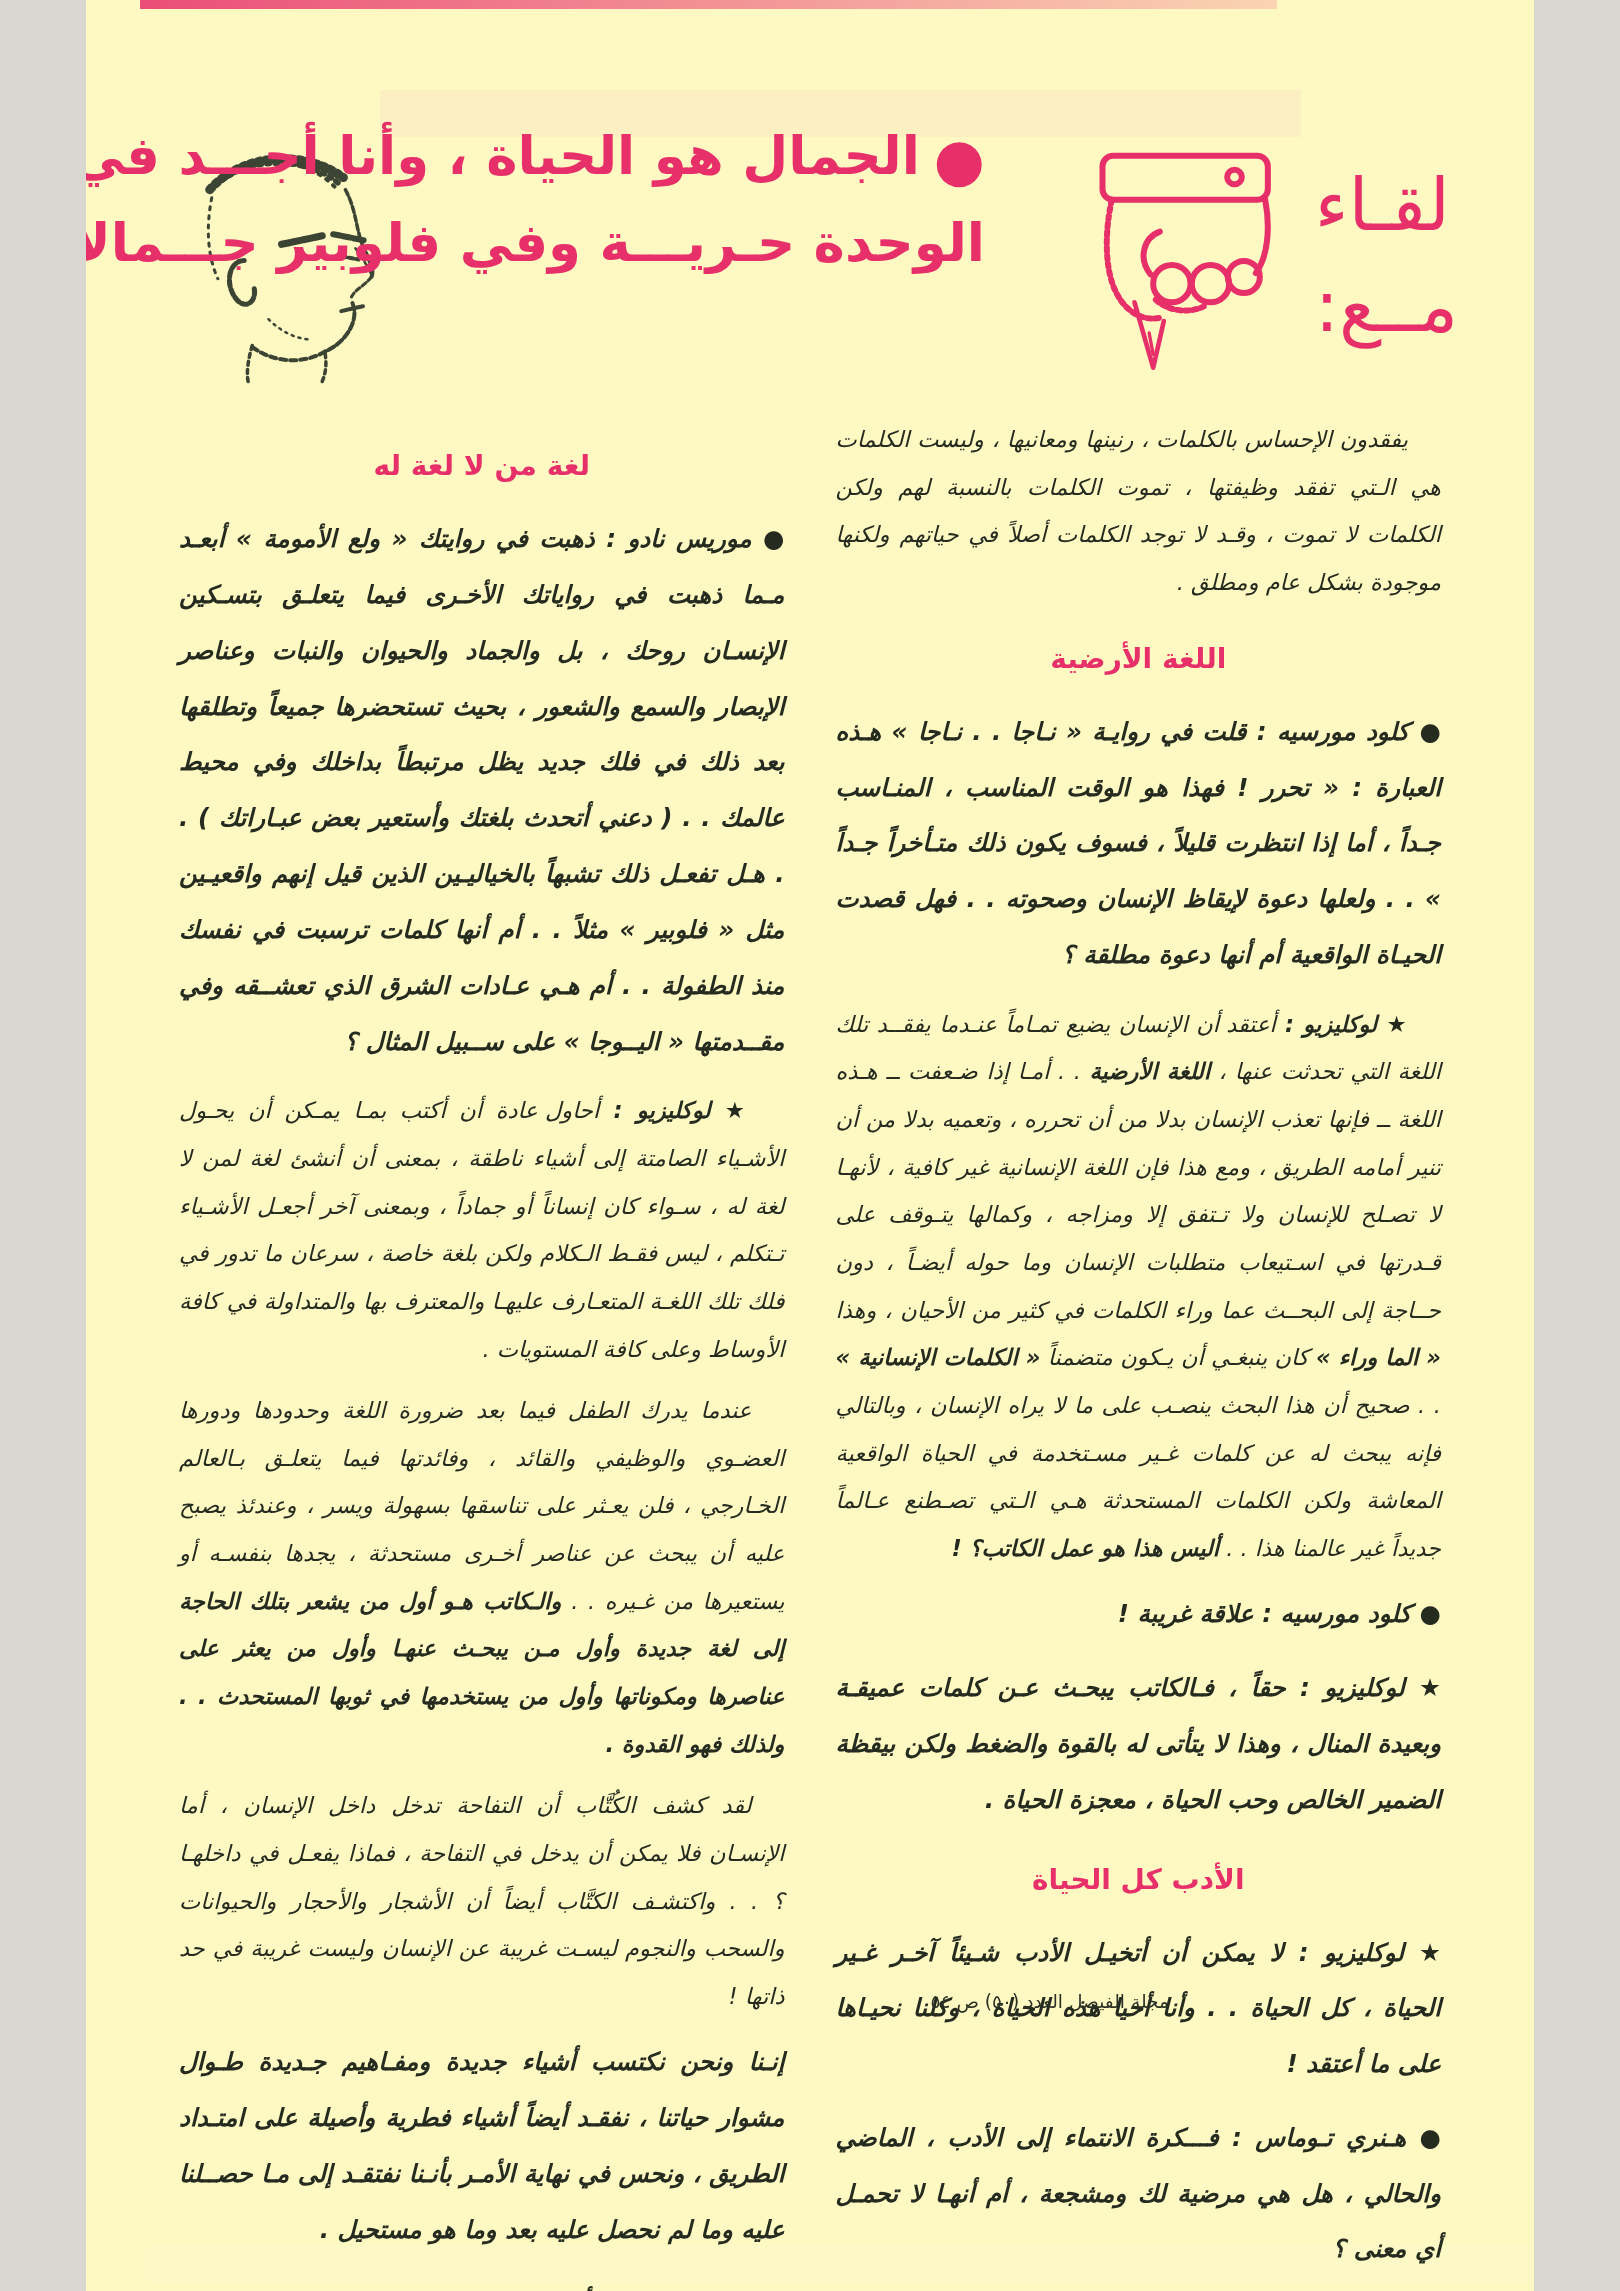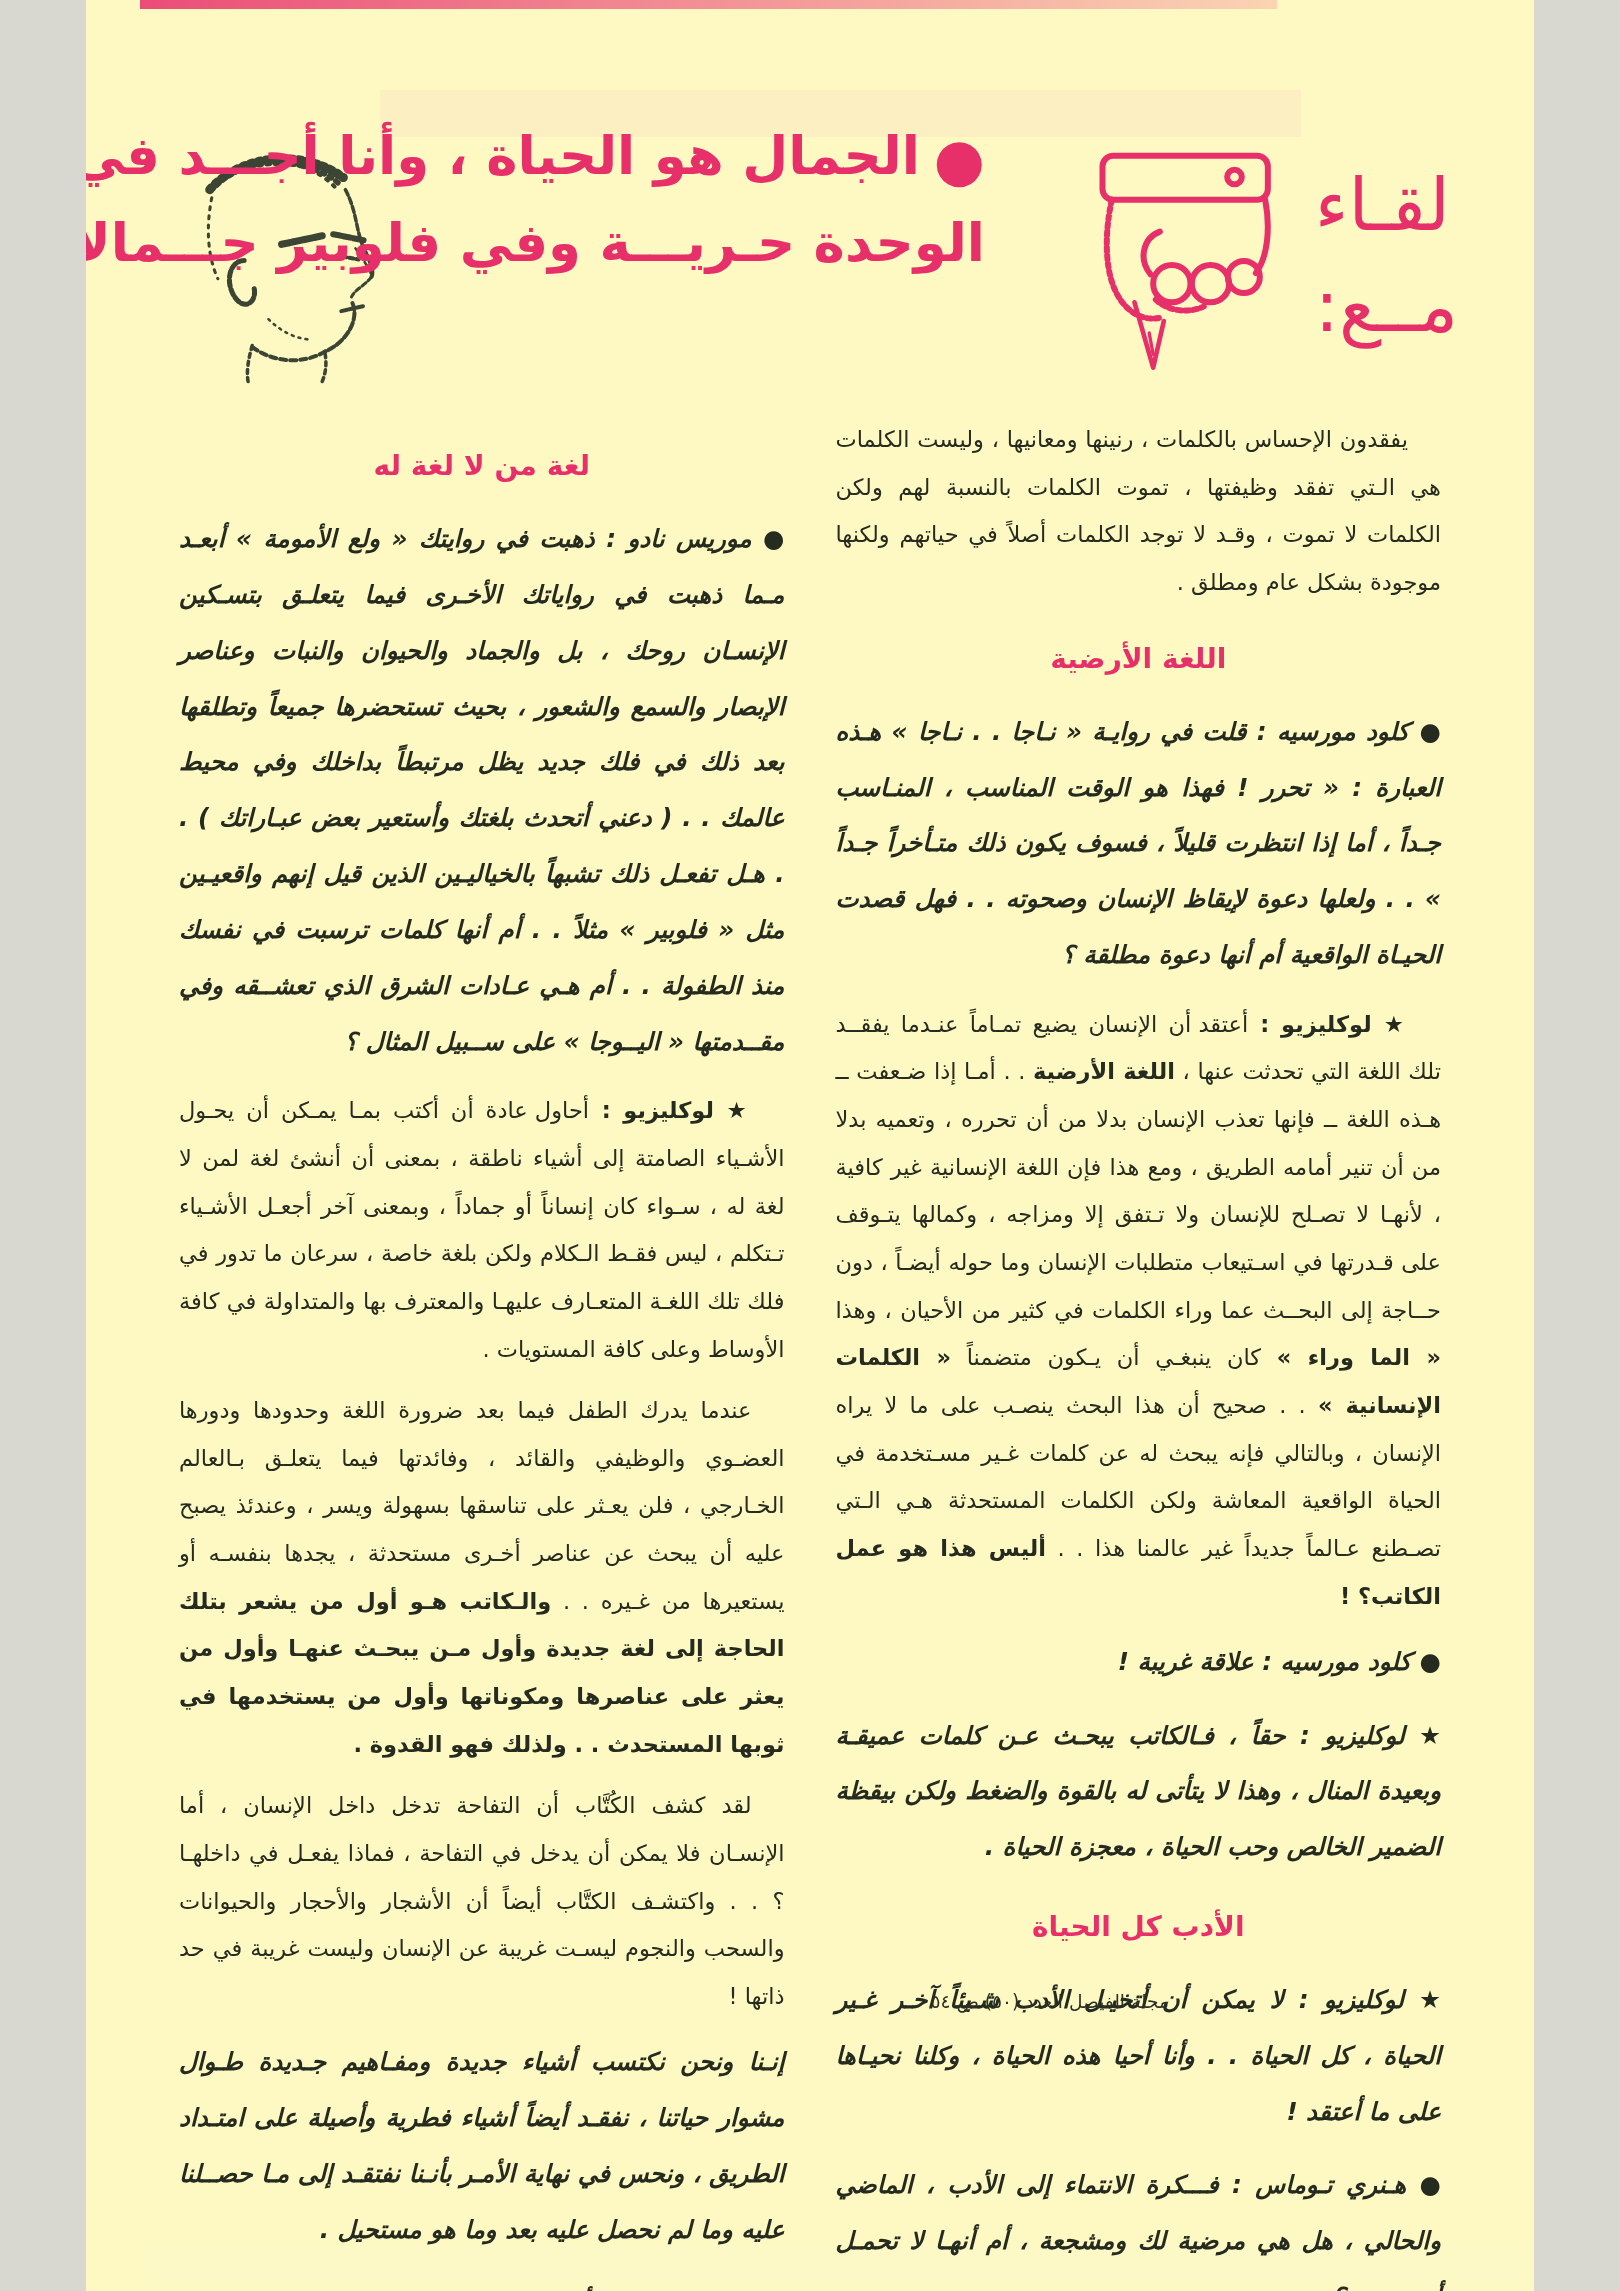--- a/index.html
+++ b/index.html
@@ -22,21 +22,21 @@
   .hl-line1{font-size:53px;letter-spacing:1px;white-space:nowrap;}
   .hl-bullet{font-size:59px;vertical-align:-5.9px;margin-left:13.7px;}
   .hl-line2{font-size:53px;margin-top:17.6px;padding-left:78px;white-space:nowrap;}
   .logo-icon{position:absolute;right:247px;top:145px;width:201px;height:240px;}
   .logo-text{position:absolute;right:76px;top:155px;direction:rtl;text-align:left;
     color:#e72f6a;font-weight:normal;font-size:72px;line-height:1.4;}
 
   
   main{position:absolute;top:410px;left:93px;right:93px;display:flex;direction:rtl;gap:51px;}
   .col{width:692px;direction:rtl;text-align:justify;}
-  .a{font-size:22.5px;line-height:2.12;margin:0 0 13.7px 0;font-weight:400;}
+  .a{font-size:22.5px;line-height:2.12;margin:0 0 13.7px 0;font-weight:400;font-style:italic;}
   .q{font-size:24.5px;line-height:2.28;margin:0 0 17.6px 0;font-weight:700;font-style:italic;}
   .b{font-weight:700;}
   .indent{text-indent:33px;}
   .head{color:#e72f6a;font-size:28px;font-weight:700;text-align:center;margin:35px 0 29px 0;}
   .head-first{margin-top:39px;}
   .col-right .a:first-child{margin-top:5.9px;}
 
   .footer{position:absolute;top:1991px;right:365px;direction:rtl;font-size:18.6px;color:#2b3024;}
 
   svg .ink{stroke:#3c4534;fill:none;stroke-linecap:round;}

